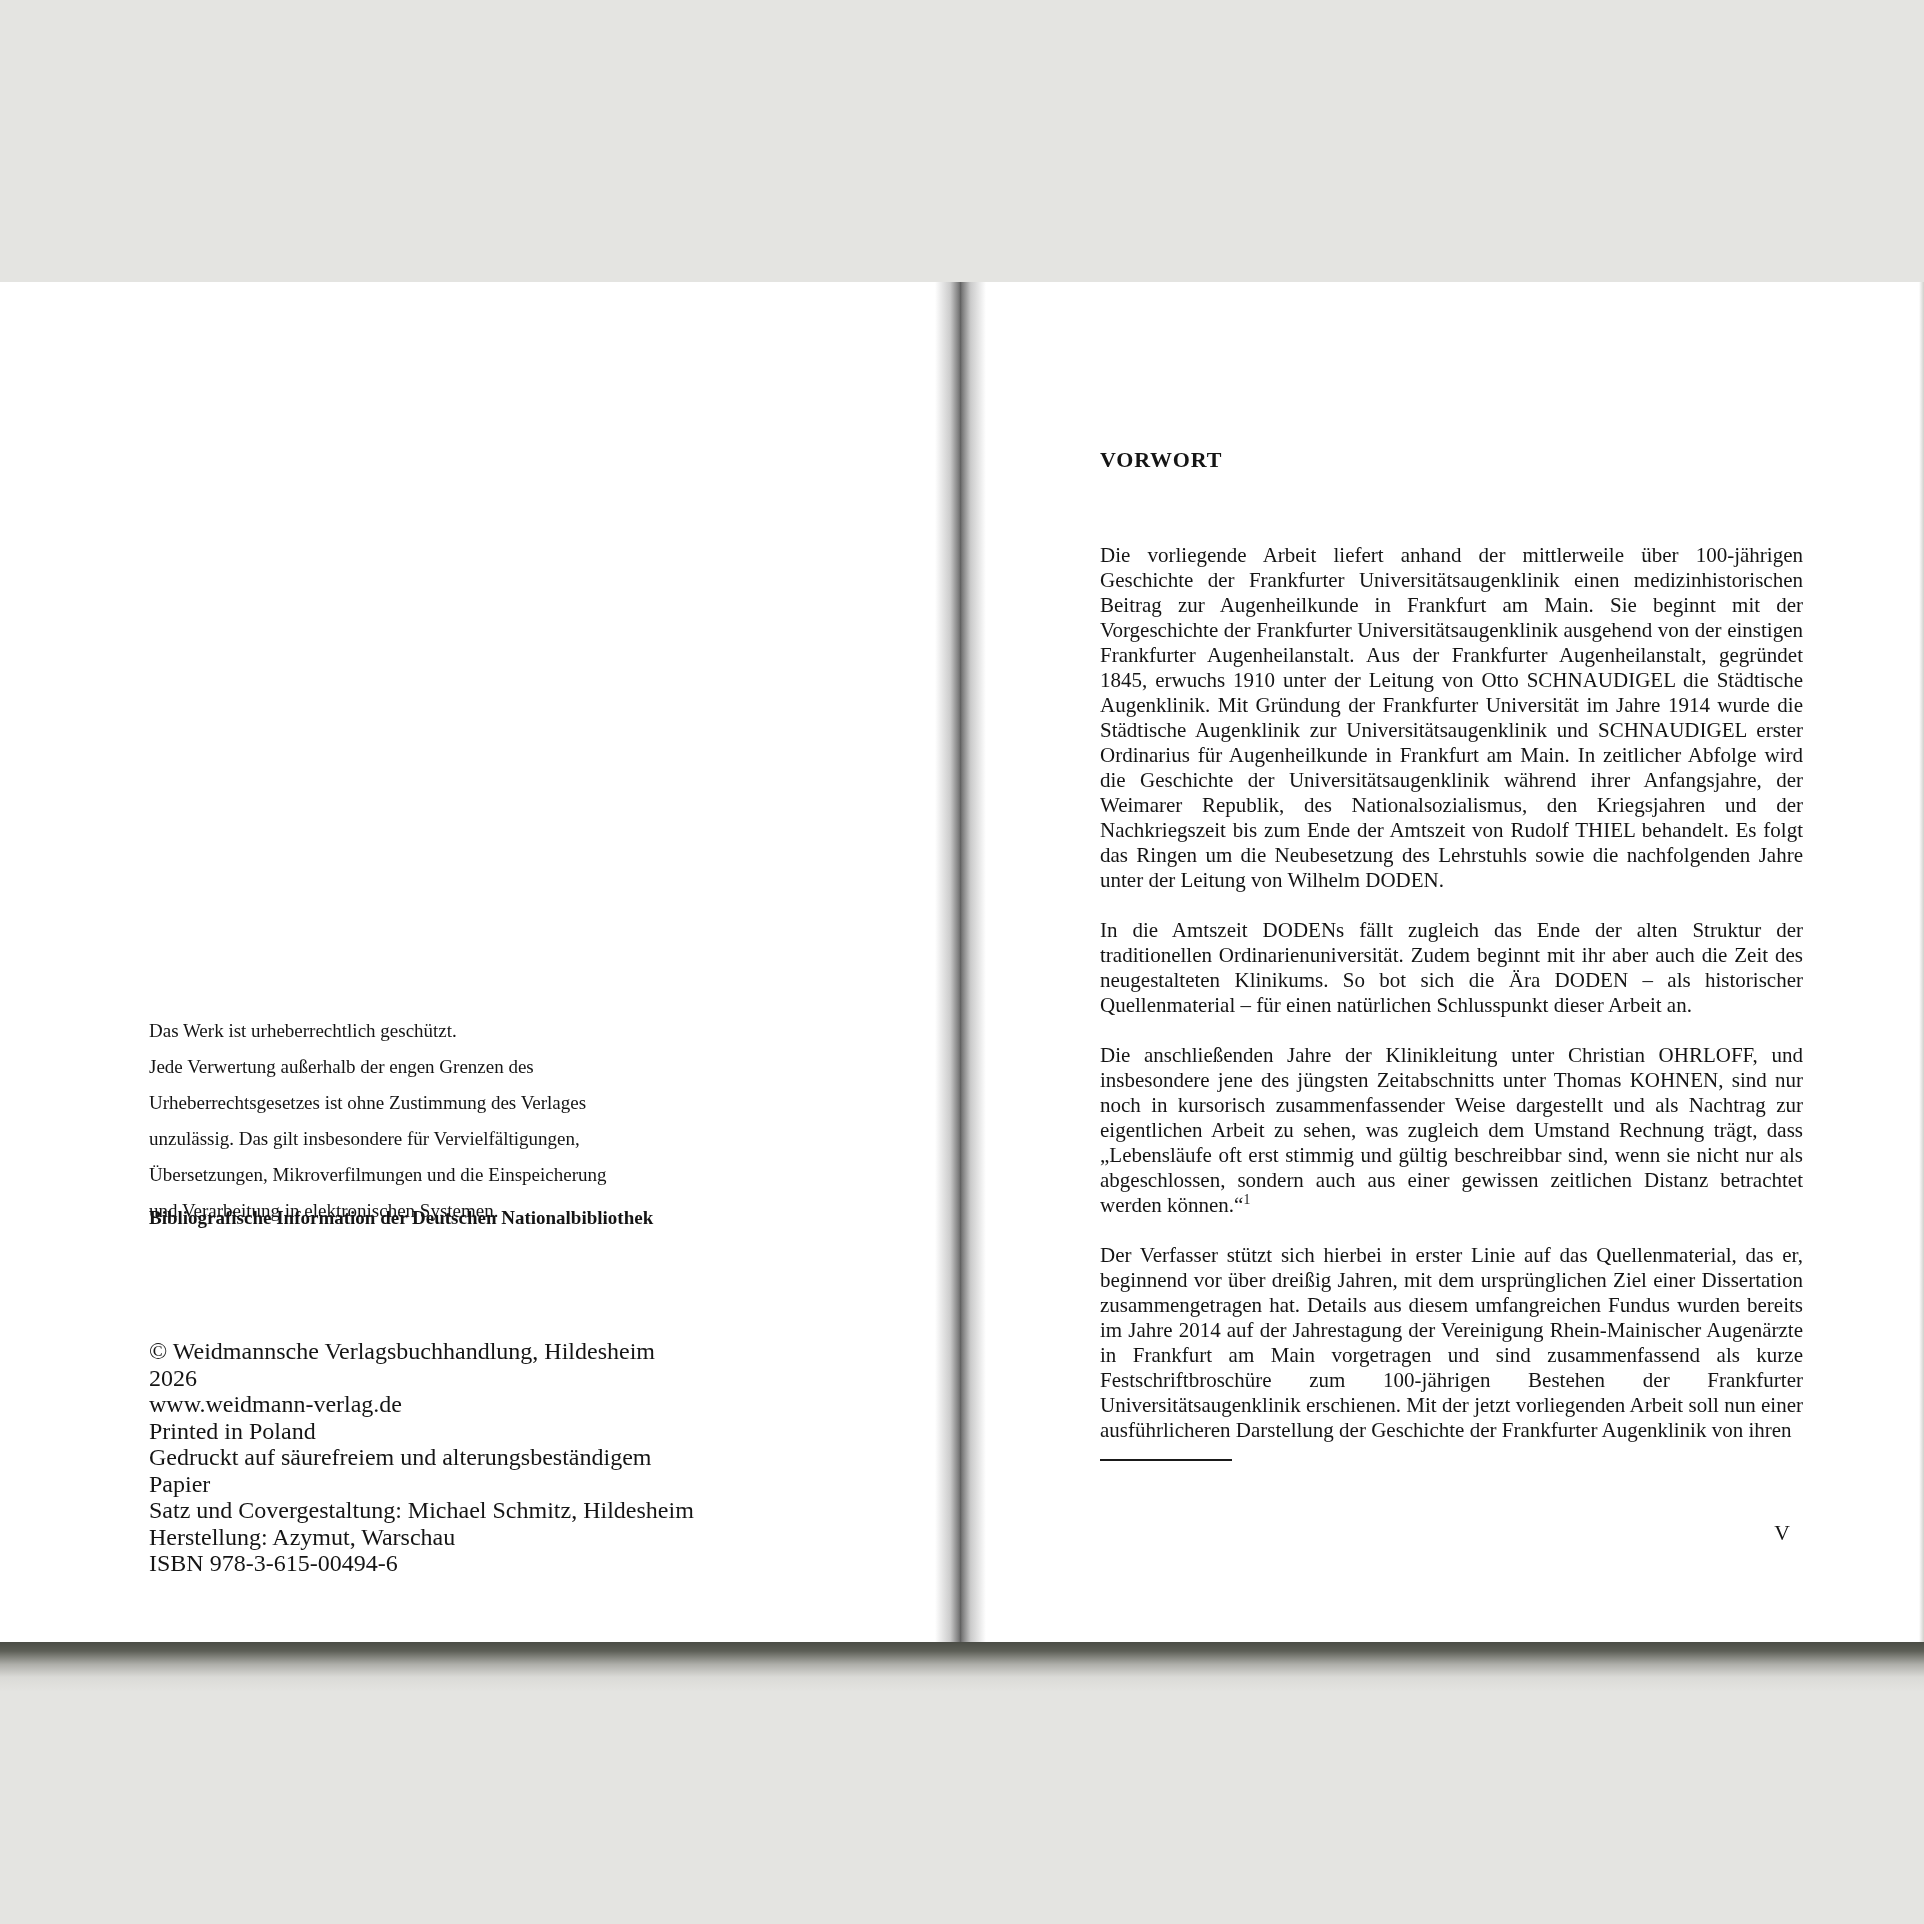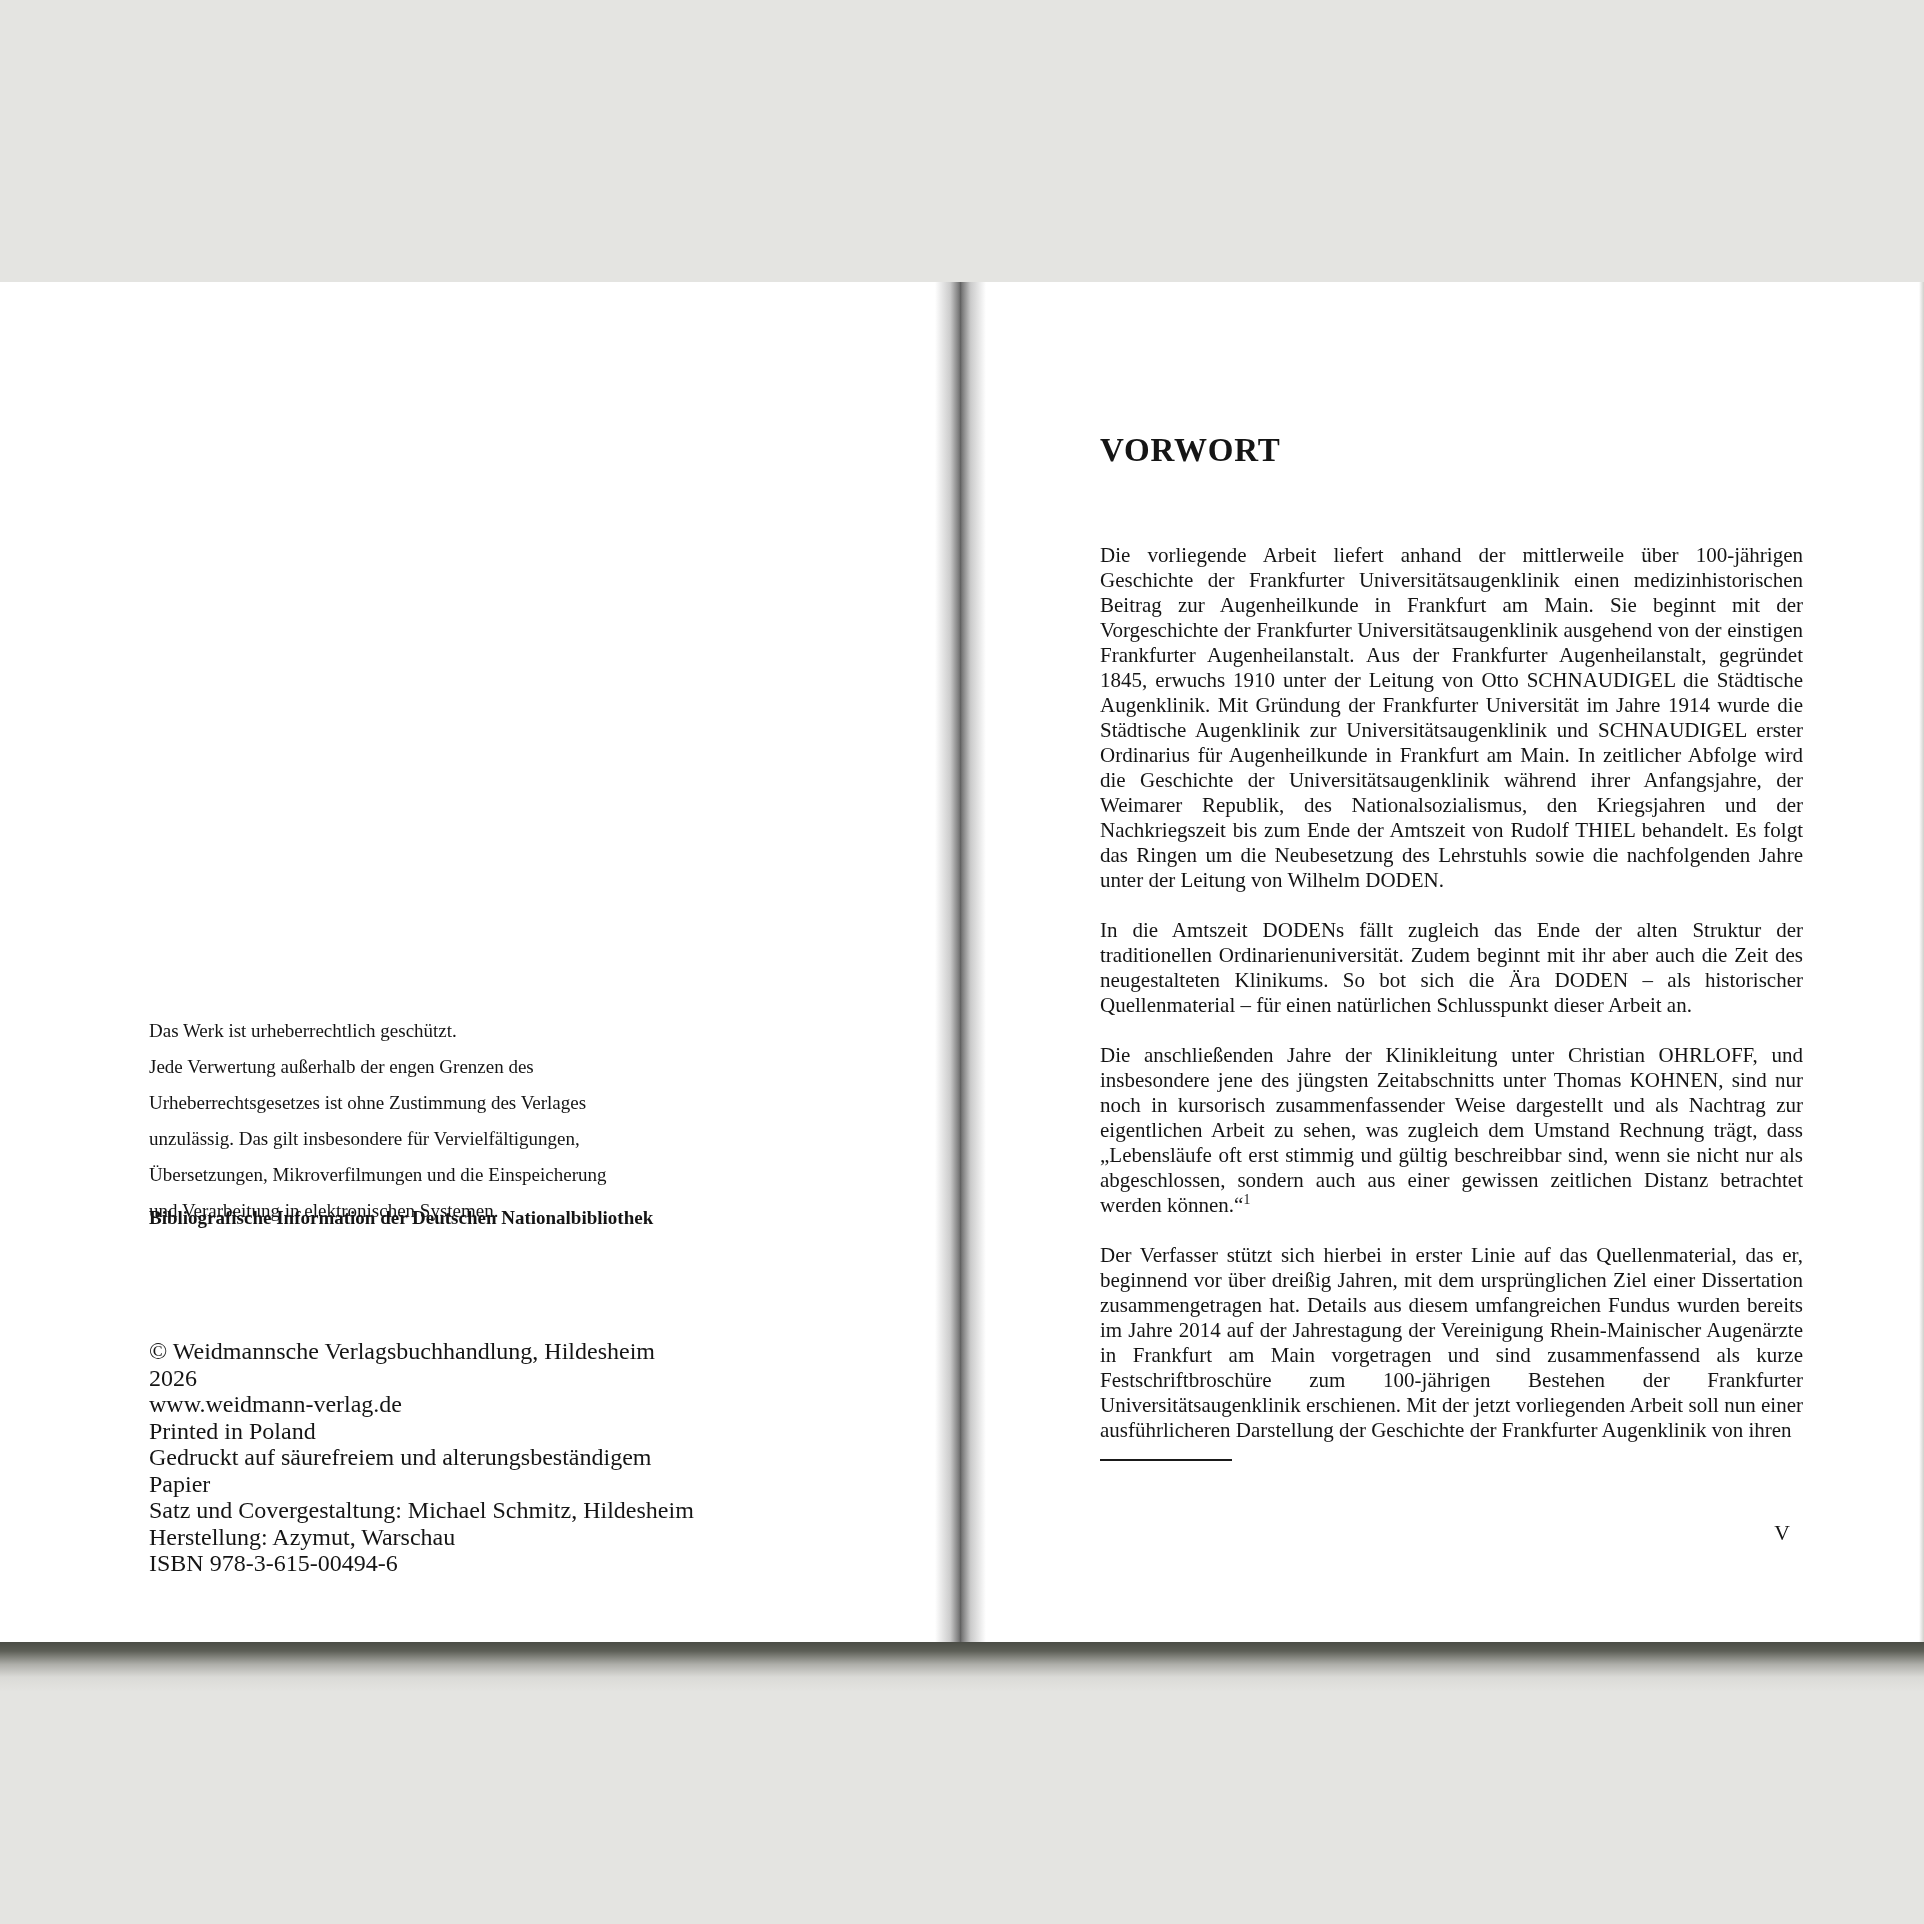--- a/index.html
+++ b/index.html
@@ -93,22 +93,22 @@
     top: 1338px;
     width: 545px;
     font-size: 24px;
     line-height: 26.5px;
   }
 
   
   .foreword-heading {
     position: absolute;
     left: 1100px;
-    top: 432px;
-    font-size: 33px;
+    top: 447px;
+    font-size: 22px;
     font-weight: bold;
     letter-spacing: 0.8px;
   }
   .foreword-body {
     position: absolute;
     left: 1100px;
     top: 543px;
     width: 715px;
     font-size: 21px;
     line-height: 25px;

